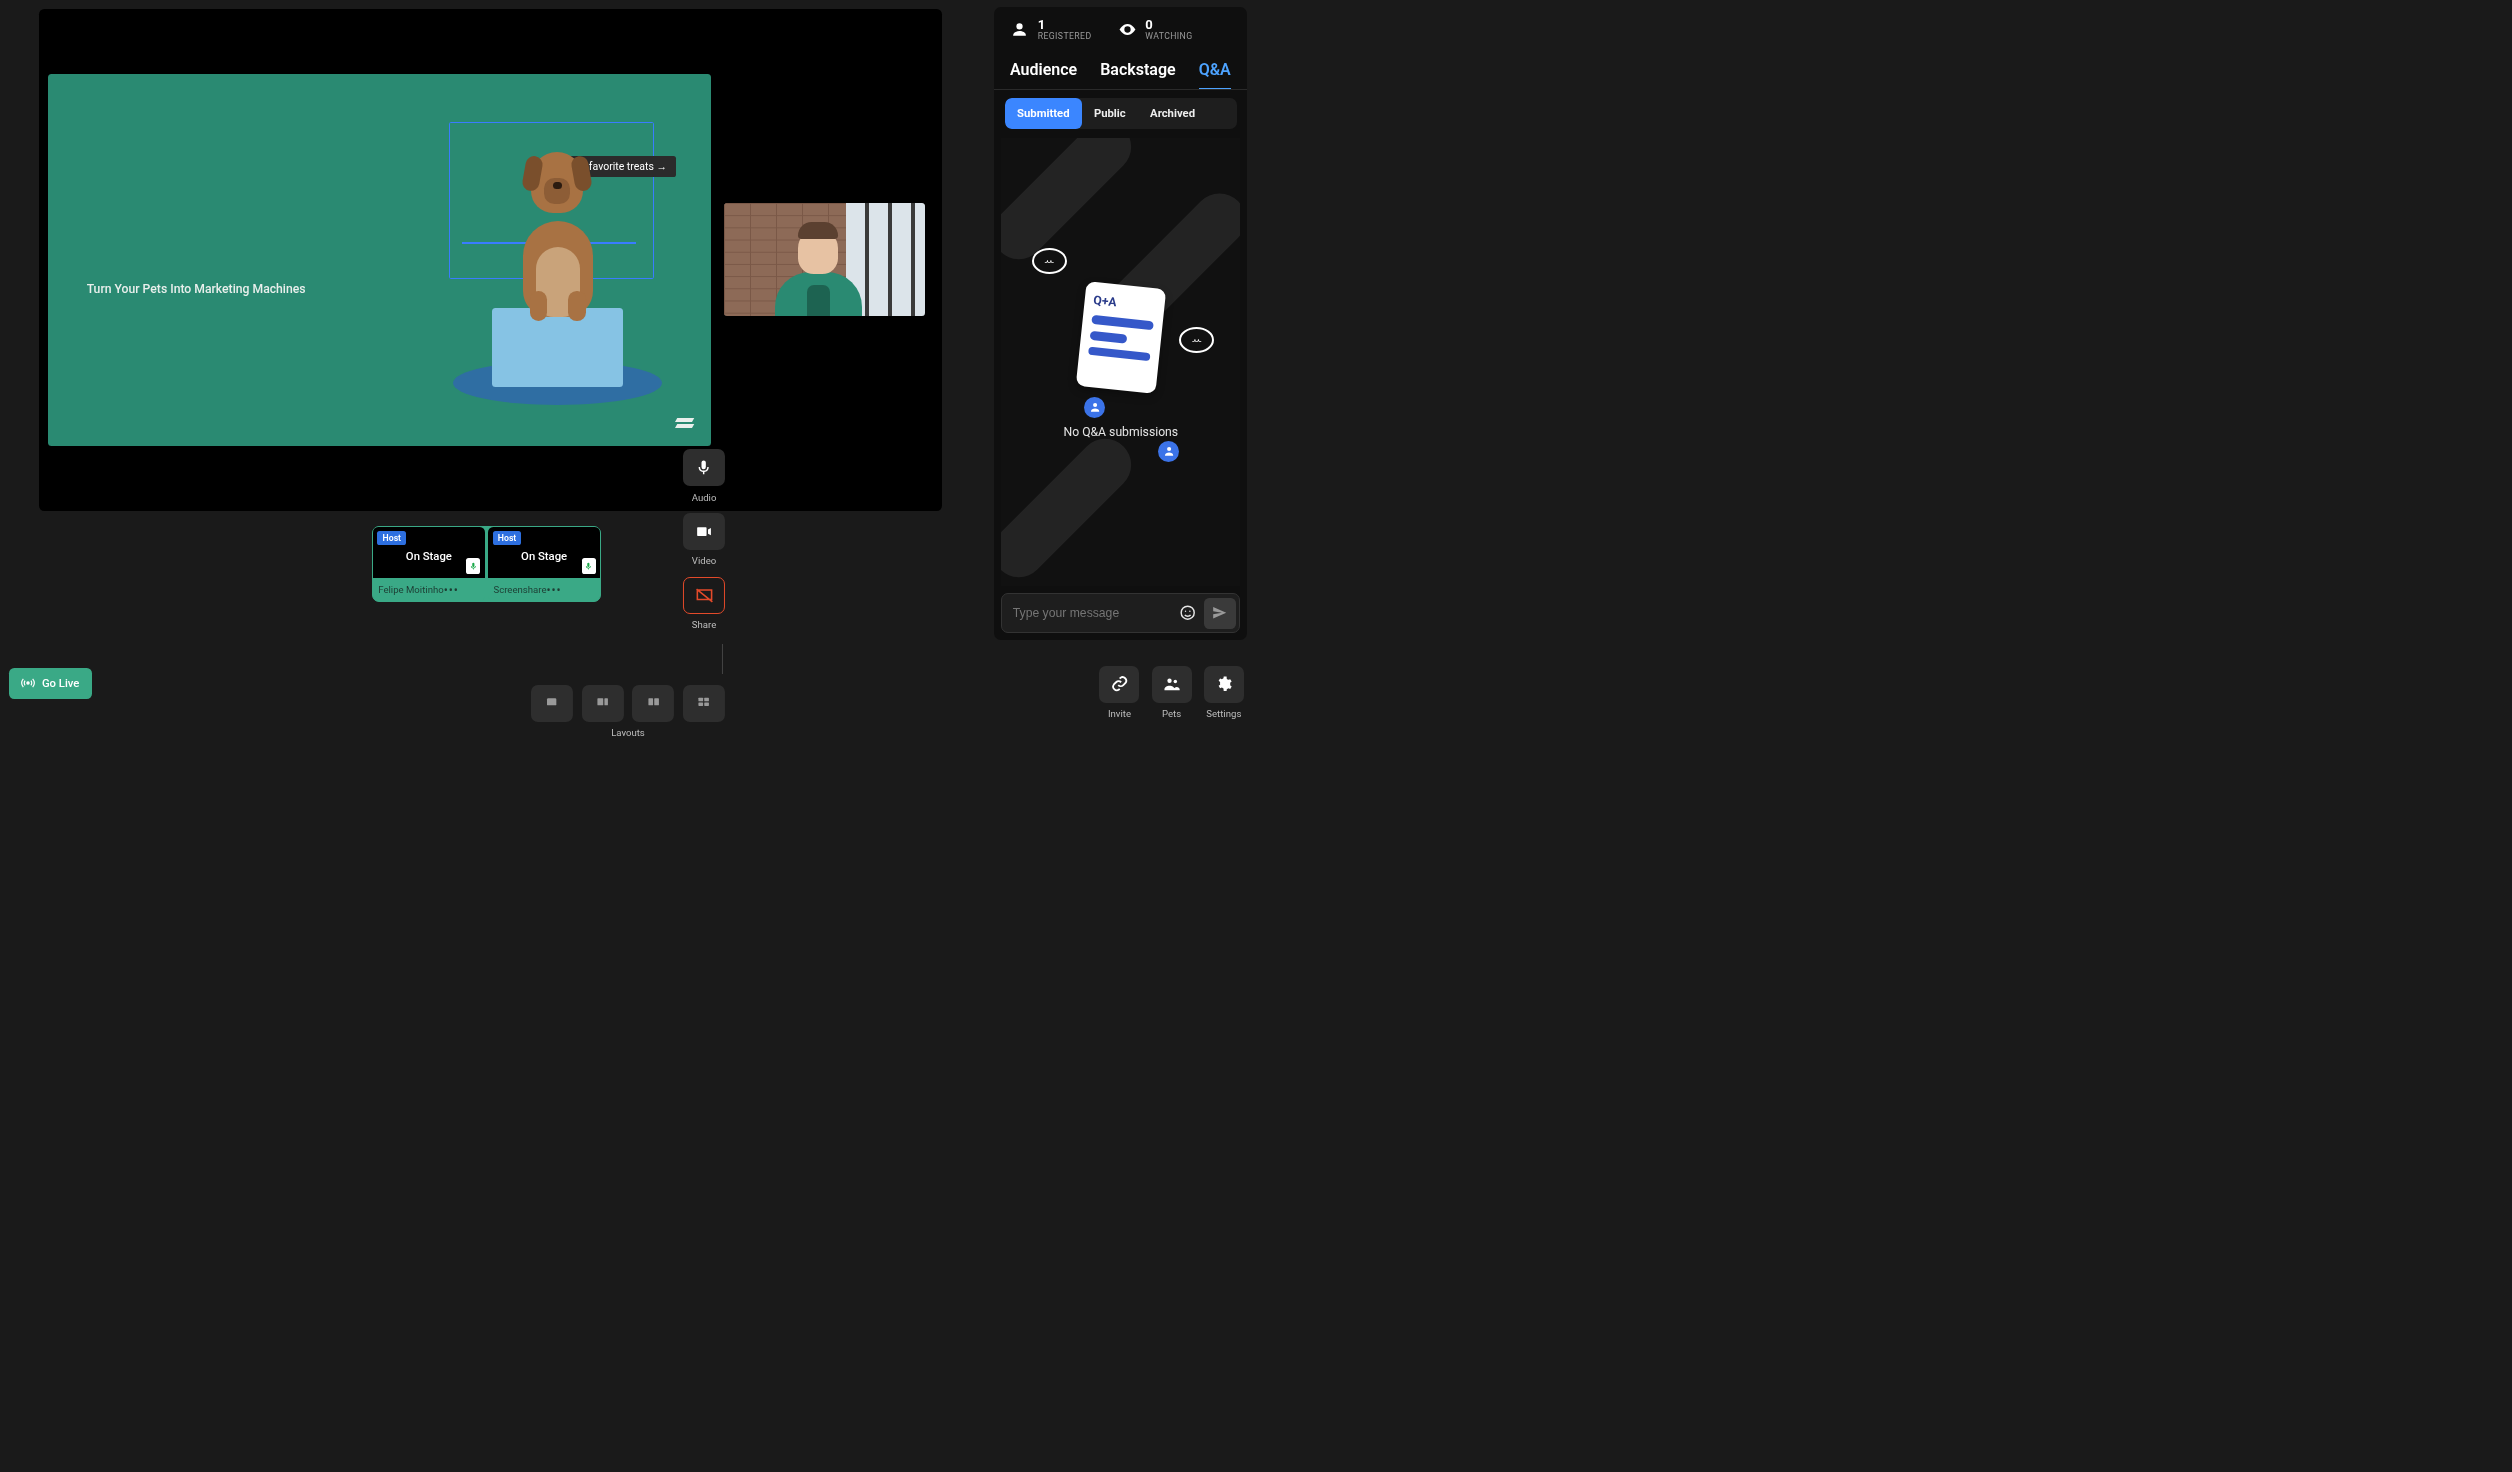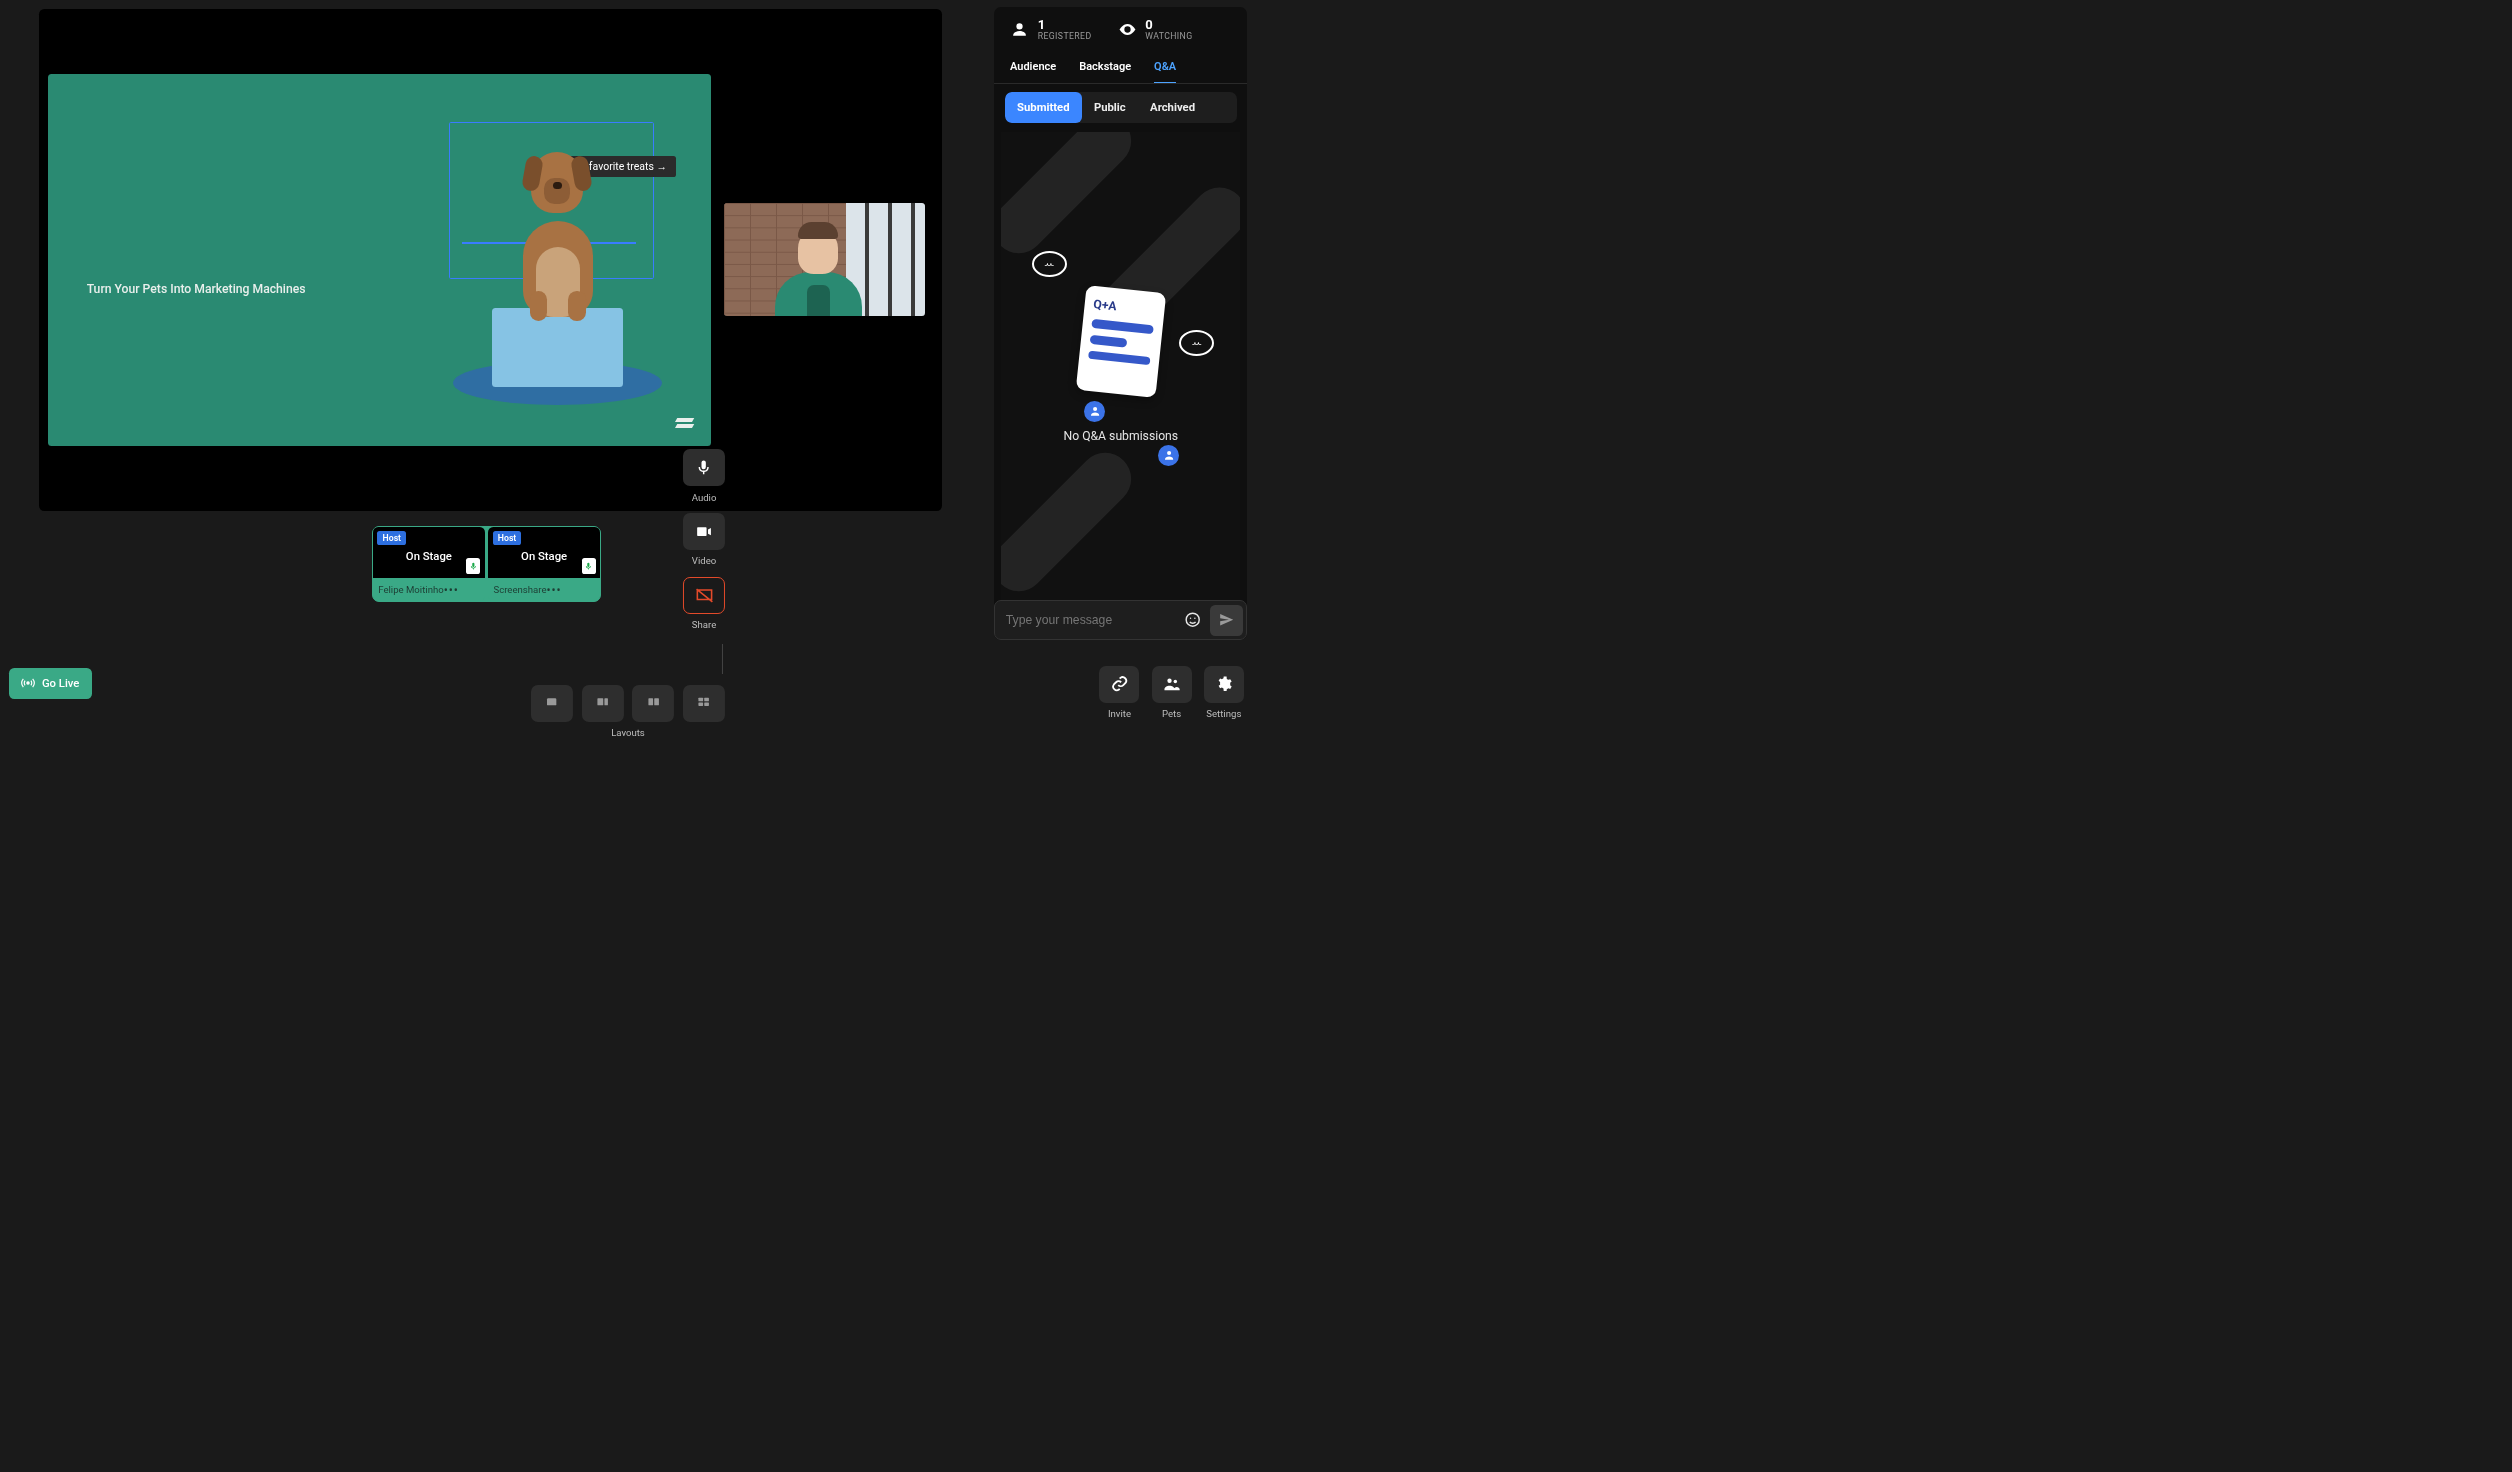--- a/index.html
+++ b/index.html
@@ -125,21 +125,21 @@
     background: #0f0f0f;
     border-radius: 7px;
     display:flex; flex-direction:column;
   }
   .side-stats { display:flex; gap:26px; padding:10.5px 15.7px; align-items:center; }
   .stat { display:flex; align-items:center; gap:8.7px; }
   .stat-ico { width:19px; height:19px; display:flex; align-items:center; justify-content:center; }
   .stat-num { font-size:13px; font-weight:700; line-height:1; }
   .stat-lbl { font-size:8.7px; color:#9a9a9a; letter-spacing:0.4px; line-height:1; margin-top:1.7px; }
   .side-tabs { display:flex; padding: 0 15.7px; border-bottom:0.9px solid #2a2a2a; }
-  .side-tab { padding:8.7px 0; margin-right:23px; font-size:11px; font-weight:600; color:#fff; cursor:pointer; border-bottom:1.7px solid transparent; }
+  .side-tab { padding:8.7px 0; margin-right:23px; font-size:16px; font-weight:600; color:#fff; cursor:pointer; border-bottom:1.7px solid transparent; }
   .side-tab.active { color:#4da3ff; border-bottom-color:#4da3ff; }
 
   .filter-row { padding:8.7px 10.5px; }
   .filter-seg { background:#1e1e1e; border-radius:7px; display:flex; overflow:hidden; }
   .seg-btn { flex:0 0 auto; padding:8.7px 12.2px; font-size:11.3px; font-weight:700; color:#eee; cursor:pointer; }
   .seg-btn.active { background:#3b86ff; color:#fff; border-radius:6.1px; }
 
   .qa-empty { flex:1; position:relative; display:flex; flex-direction:column; align-items:center; justify-content:center; overflow:hidden; background:#111; border-radius:0 0 0 0; margin:0 7px; }
   .qa-brush{position:absolute;inset:0;opacity:.18;}
   .qa-brush span{position:absolute;background:#777;border-radius:35px;}
@@ -154,21 +154,21 @@
   .qa-bubble{position:absolute;border:2.2px solid #fff;border-radius:50%;width:35px;height:26px;}
   .qa-bubble::after{content:"ꕀ";position:absolute;inset:0;display:flex;align-items:center;justify-content:center;color:#fff;font-size:12.2px;}
   .qa-bubble.l{left:30.5px;top:48%;transform:translateY(-105px);}
   .qa-bubble.r{right:26px;top:48%;transform:translateY(-26px);}
   .qa-av{position:absolute;width:21px;height:21px;background:#3b73e8;border-radius:50%;display:flex;align-items:center;justify-content:center;}
   .qa-av.a{left:83px;top:50%;margin-top:35px;}
   .qa-av.b{right:61px;top:50%;margin-top:79px;}
   .qa-empty-text{margin-top:35px;font-size:12.2px;color:#e5e5e5;}
 
   .compose {
-    height:40px;
+    margin:7px; height:40px;
     background:#1e1e1e; border:0.9px solid #333; border-radius:7px;
     display:flex; align-items:center; padding:0 3.5px 0 10.5px; gap:5.2px;
   }
   .compose input { flex:1; background:transparent; border:none; outline:none; color:#ddd; font-size:12.2px; }
   .emoji-btn{width:23px;height:23px;display:flex;align-items:center;justify-content:center;cursor:pointer;color:#aaa;}
   .send-btn{width:33px;height:31px;background:#3a3a3a;border-radius:5.2px;display:flex;align-items:center;justify-content:center;cursor:pointer;}
 
   
   .toolbar {
     position:absolute; left:0; bottom:-1.7px; width:1256px; height:65px;

